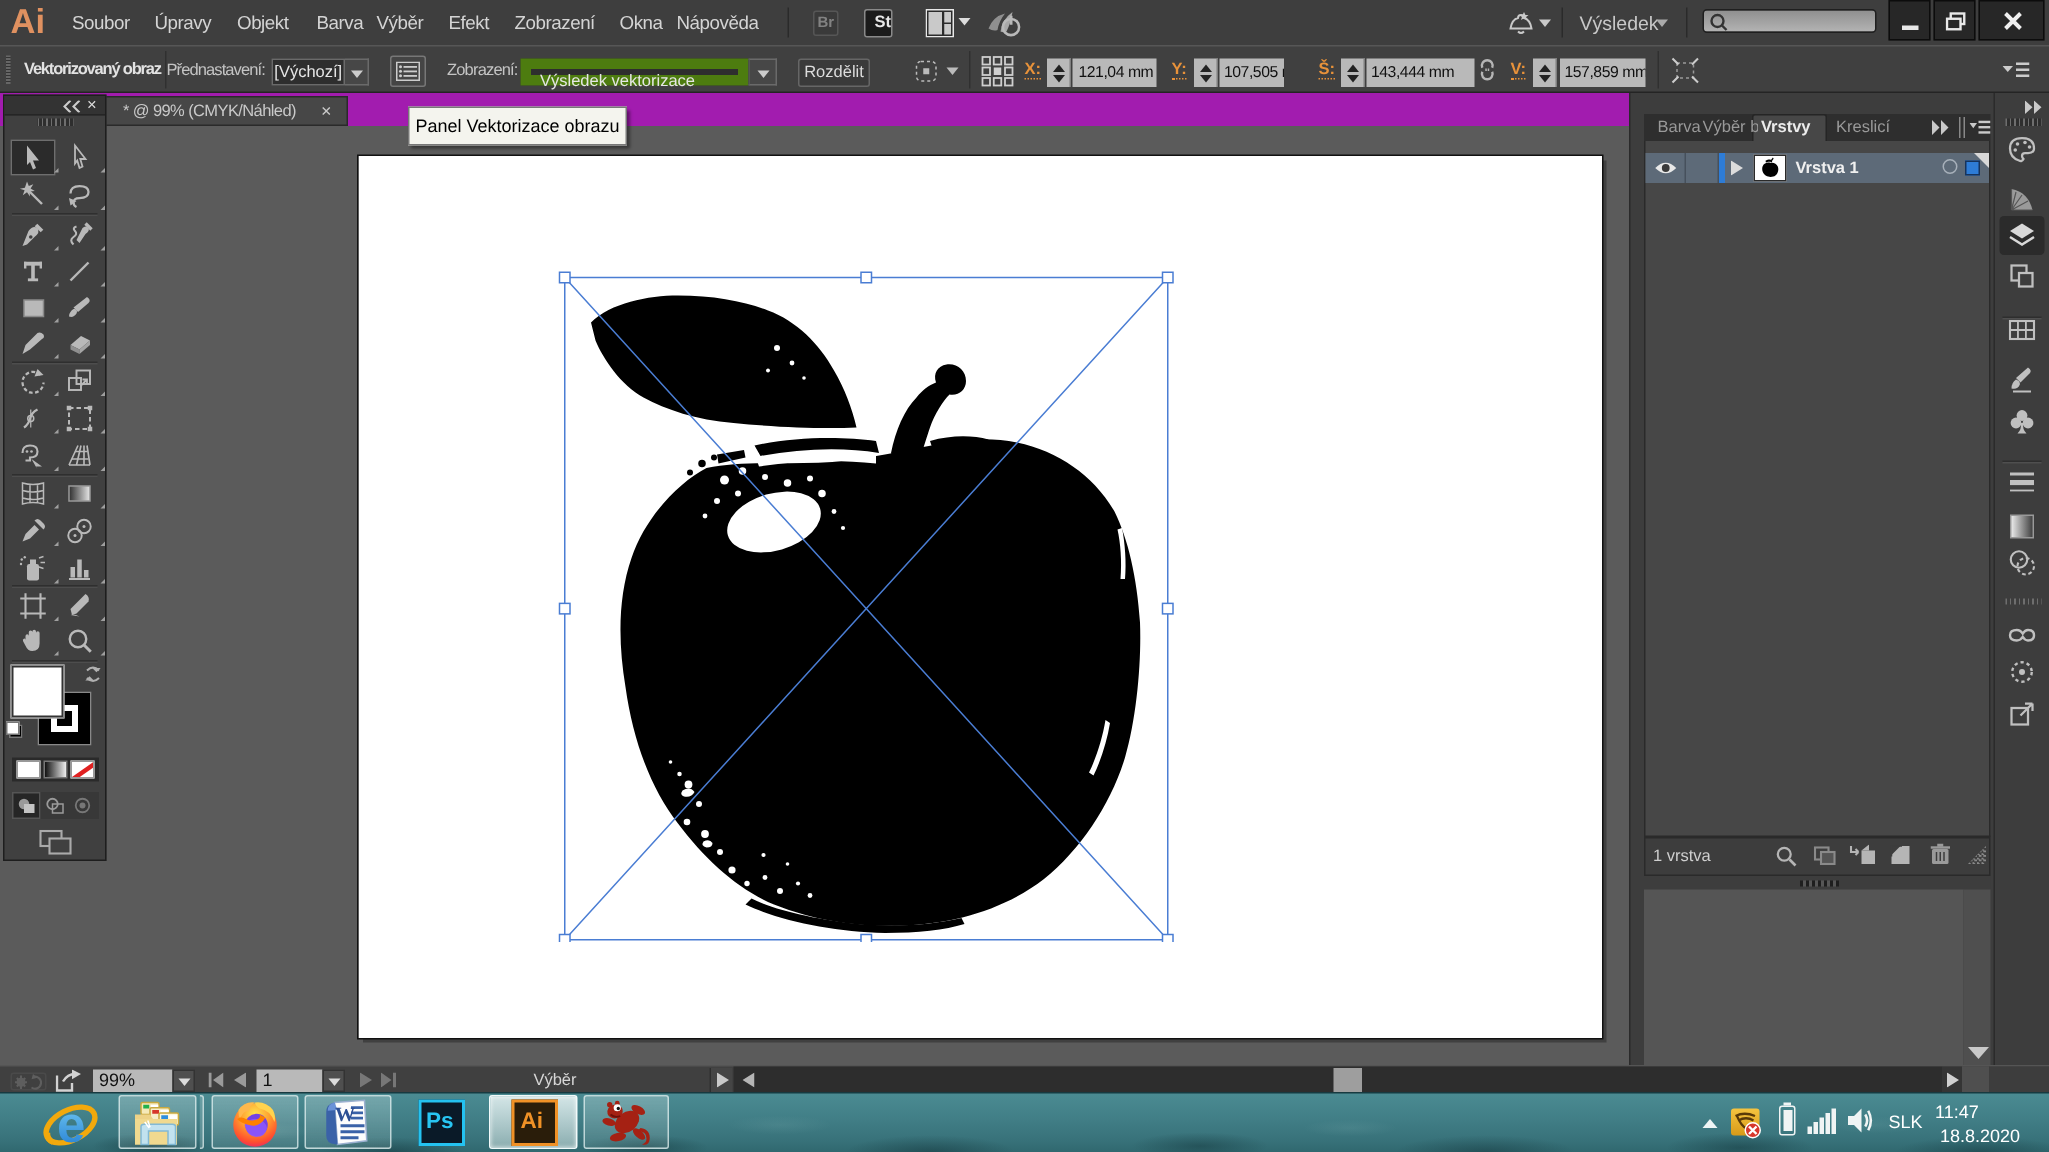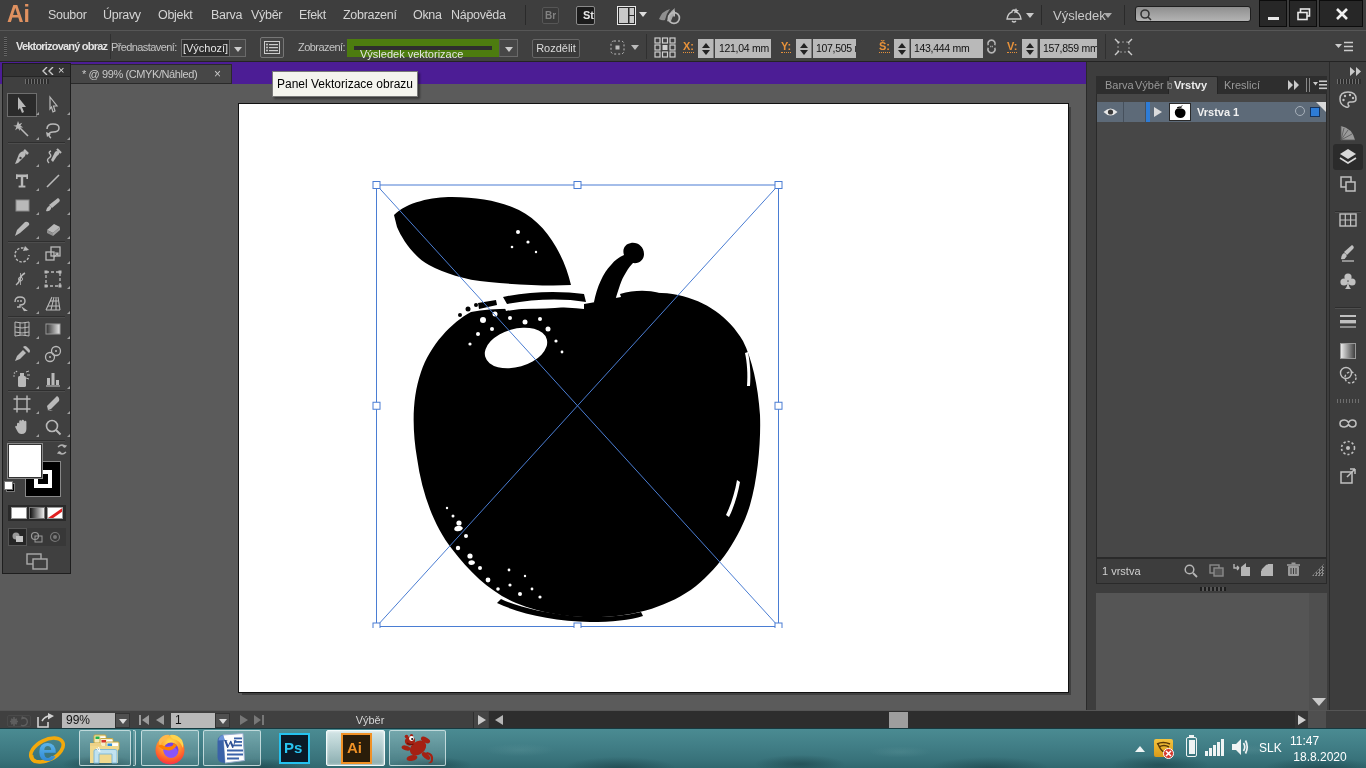--- a/index.html
+++ b/index.html
@@ -155,21 +155,21 @@
   </svg>
 
   <svg class="a" style="left:1335px;top:10px" width="18" height="12" viewBox="0 0 18 12">
     <path d="M0 3 l7 0 l-3.5 4 z" fill="#ccc"></path>
     <g stroke="#ccc" stroke-width="1.6">
           <path d="M9 1.5 l9 0 M9 5.5 l9 0 M9 9.5 l9 0"></path>
         </g>
   </svg>
 </div>
 
-<div class="a" style="left:0;top:62px;width:1226px;height:22px;background:#4c1d95">
+<div class="a" style="left:0;top:62px;width:1226px;height:22px;background:#a21caf">
   <div class="a" style="left:68px;top:2px;width:164px;height:20px;background:#474747;border:1px solid #2a2a2a;color:#c9c9c9;font-size:11px;letter-spacing:-0.4px;line-height:19px;padding-left:13px">* @ 99% (CMYK/Náhled)</div>
   <div class="a" style="left:214px;top:7px;color:#c9c9c9;font-size:12px;line-height:10px">×</div>
 </div>
 
 <div class="a" id="canvas" style="left:0;top:84px;width:1086px;height:626px;background:#5b5b5b;overflow:hidden">
   <div class="a" style="left:239px;top:20px;width:829px;height:588px;background:#fff;outline:1px solid #111;box-shadow:3px 3px 0 rgba(30,30,30,.45)"></div>
 
   <svg class="a" style="left:380px;top:101px" width="400" height="440" viewBox="380 185 400 440">
     <g fill="#000">
       <path d="M471 312 C 452 322 430 345 421 372 C 412 398 412 428 417 458 C 422 494 434 526 452 549 C 470 573 492 593 516 603 C 546 615 576 618 601 617 C 636 616 670 606 696 586 C 721 566 741 535 750 505 C 758 478 761 440 760 415 C 758 385 752 359 743 341 C 729 317 706 301 678 295 C 659 291 639 293 621 297 L 610 299 C 598 302 584 304 564 307 C 534 311 498 306 471 312 Z"></path>

